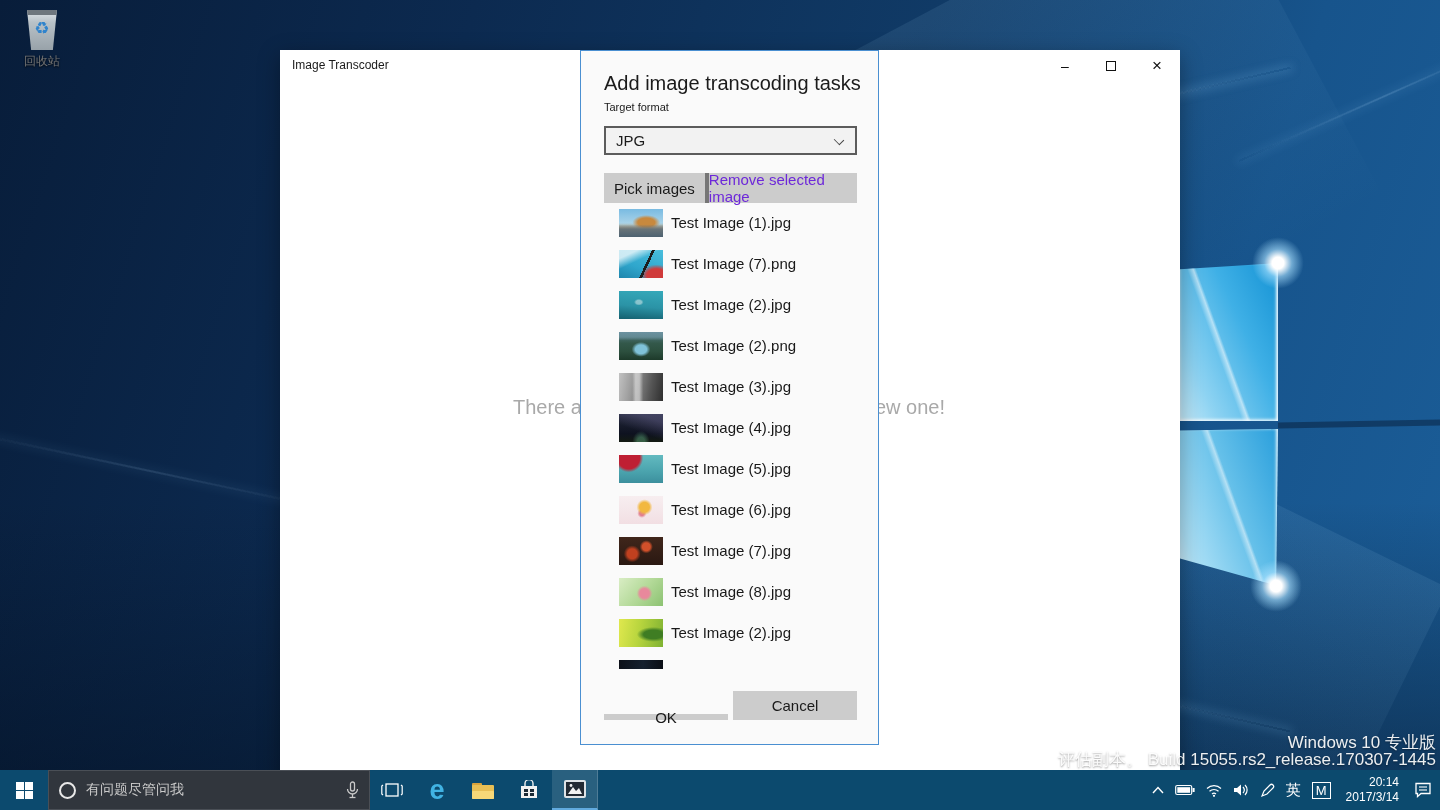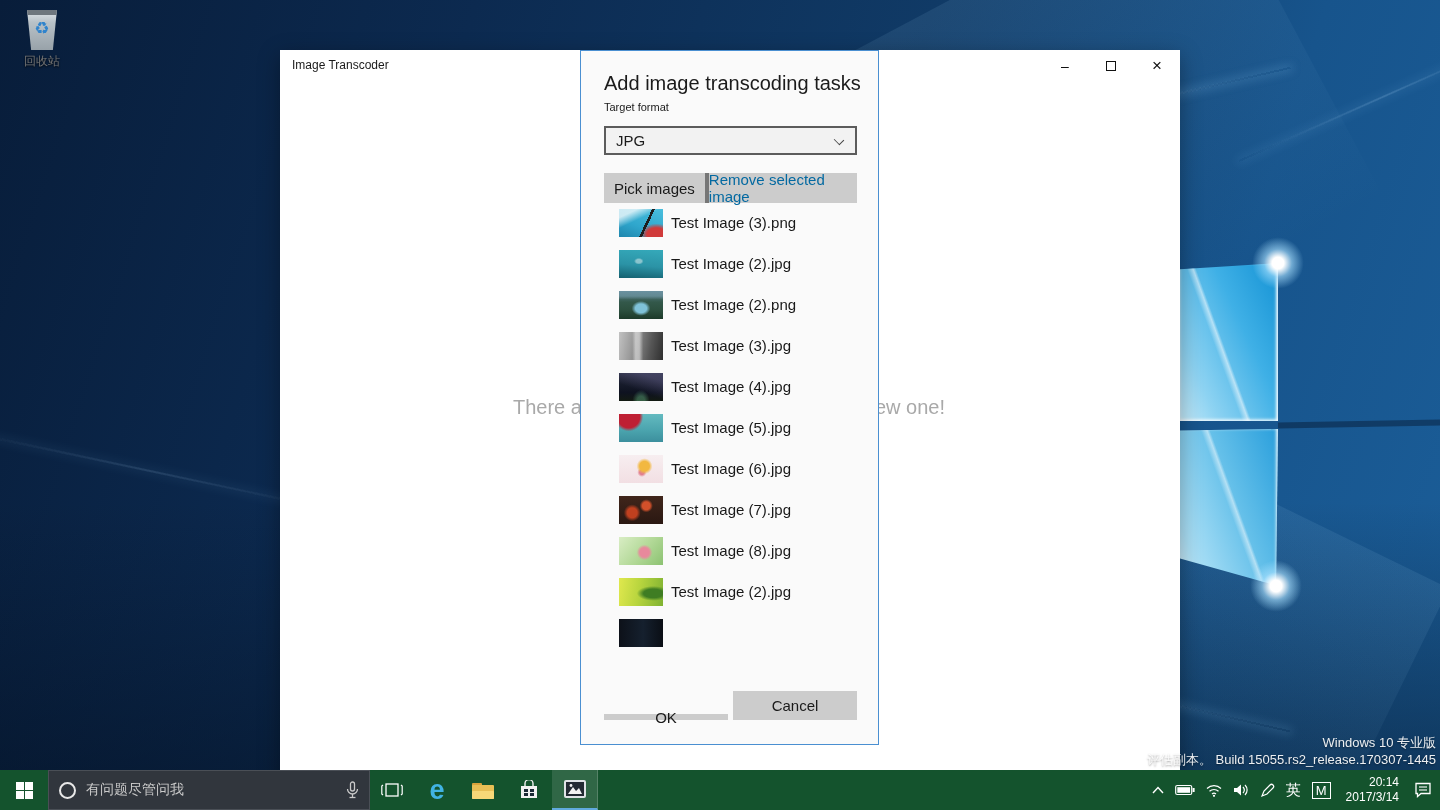--- a/index.html
+++ b/index.html
@@ -72,21 +72,21 @@
     border:1px solid #4a8fd1;z-index:30;}
   .dlg-title{position:absolute;left:23px;top:21px;font-size:20px;color:#1b1b1b;}
   .dlg-label{position:absolute;left:23px;top:50px;font-size:11px;color:#1b1b1b;}
   .combobox{position:absolute;left:23px;top:75px;width:253px;height:29px;background:#f2f2f2;
     border:2px solid #5c5c5c;display:flex;align-items:center;padding:0 10px;font-size:15px;color:#1b1b1b;}
   .combobox .chev{position:absolute;right:12px;top:8px;width:8px;height:8px;border-right:1.5px solid #444;border-bottom:1.5px solid #444;transform:rotate(45deg) scale(1,.85);}
   .btnrow{position:absolute;left:23px;top:122px;width:253px;height:30px;display:flex;}
   .btn{display:flex;align-items:center;justify-content:center;font-size:15px;background:#cccccc;color:#1a1a1a;}
   .btn.pick{padding:0 10px;}
   .btn-div{width:4px;background:#767676;}
-  .btn.remove{flex:1;color:#0369a1;}
+  .btn.remove{flex:1;color:#6d28d9;}
   .imglist{position:absolute;left:23px;top:151px;width:253px;height:467px;overflow:hidden;}
   .list-row{display:flex;align-items:center;height:41px;padding-left:15px;}
   .thumb{width:44px;height:28px;flex:0 0 44px;margin-right:8px;}
   .item-label{font-size:15px;color:#191919;white-space:nowrap;}
   .footer{position:absolute;left:23px;bottom:24px;width:253px;height:29px;display:flex;gap:5px;}
   .btn.ok{width:124px;margin-top:23px;}
   .btn.cancel{flex:1;}
 
   .t1{background:linear-gradient(180deg,rgba(0,0,0,0) 55%,rgba(90,110,125,.85) 72%,rgba(70,90,105,.9) 100%),radial-gradient(ellipse at 62% 48%,#c8893e 0 22%,rgba(200,137,62,0) 36%),linear-gradient(180deg,#79bbe2 0%,#a8d2e8 50%,#b9915c 75%,#8fa8b5 100%);}
   .t2{background:linear-gradient(115deg,rgba(0,0,0,0) 58%,#1e1e1e 58% 63%,rgba(0,0,0,0) 63%),linear-gradient(155deg,rgba(255,255,255,.75) 0 18%,rgba(255,255,255,0) 40%),radial-gradient(ellipse at 85% 90%,#d03a3a 0 18%,rgba(208,58,58,0) 30%),linear-gradient(200deg,#49bedd 0%,#2fa6cc 60%,#1f86ad 100%);}
@@ -97,24 +97,24 @@
   .t7{background:radial-gradient(circle at 22% 10%,#bf1f33 0 26%,rgba(191,31,51,0) 34%),linear-gradient(180deg,#63bac0 0%,#4aa3ad 60%,#3c8f9d 100%);}
   .t8{background:radial-gradient(circle at 58% 40%,#f2b840 0 16%,rgba(242,184,64,0) 26%),radial-gradient(circle at 52% 62%,#e2808f 0 8%,rgba(226,128,143,0) 16%),linear-gradient(180deg,#f7eef0 0%,#f2dfe3 100%);}
   .t9{background:radial-gradient(circle at 62% 35%,#d2502a 0 12%,rgba(210,80,42,0) 20%),radial-gradient(circle at 30% 60%,#c0401f 0 14%,rgba(192,64,31,0) 24%),linear-gradient(180deg,#40261b 0%,#2a1812 100%);}
   .t10{background:radial-gradient(circle at 58% 55%,#e8899c 0 16%,rgba(232,137,156,0) 26%),linear-gradient(130deg,#d9edc4 0%,#b1d896 55%,#8cc272 100%);}
   .t11{background:radial-gradient(ellipse at 78% 55%,#3f7d23 0 20%,rgba(63,125,35,0) 34%),linear-gradient(100deg,#e0e84e 0%,#b8d53e 45%,#7fb232 100%);}
   .t12{background:linear-gradient(90deg,#0d1119 0%,#15202e 55%,#0a0e15 100%);}
   .partial-row{height:41px;display:flex;align-items:center;padding-left:15px;}
 
   
   .watermark{position:absolute;right:4px;bottom:42px;z-index:40;text-align:right;color:rgba(255,255,255,.92);
-    font-size:13px;line-height:17px;text-shadow:0 1px 2px rgba(0,0,0,.4);}
-
-  
-  .taskbar{position:absolute;left:0;bottom:0;width:100%;height:40px;background:#14532d;z-index:50;display:flex;align-items:stretch;}
+    font-size:17px;line-height:17px;text-shadow:0 1px 2px rgba(0,0,0,.4);}
+
+  
+  .taskbar{position:absolute;left:0;bottom:0;width:100%;height:40px;background:#0c4a6e;z-index:50;display:flex;align-items:stretch;}
   .tb-btn{display:flex;align-items:center;justify-content:center;}
   .start{width:48px;}
   .searchbox{width:322px;background:#31363d;border:1px solid #4a4f56;display:flex;align-items:center;padding:0 10px;}
   .cortana-ring{width:17px;height:17px;border:2px solid #e8e8e8;border-radius:50%;flex:0 0 17px;}
   .search-text{margin-left:10px;font-size:14px;color:#c9c9c9;flex:1;white-space:nowrap;overflow:hidden;}
   .taskview{width:44px;}
   .appicons{display:flex;}
   .app-btn{width:46px;display:flex;align-items:center;justify-content:center;}
   .app-btn.active{background:rgba(255,255,255,.12);border-bottom:2px solid #61aade;border-right:1px solid rgba(255,255,255,.18);}
   .edge-e{font-size:27px;font-weight:bold;color:#41b3e3;line-height:1;}
@@ -192,22 +192,26 @@
         <span>Pick images</span>
       </div>
       <div class="btn-div"></div>
       <div class="btn remove">
         <span>Remove selected image</span>
       </div>
     </div>
 
     <div class="imglist">
       <div class="list-row">
+        <div class="thumb t1"></div>
+        <span class="item-label">Test Image (1).jpg</span>
+      </div>
+      <div class="list-row">
         <div class="thumb t2"></div>
-        <span class="item-label">Test Image (3).png</span>
+        <span class="item-label">Test Image (7).png</span>
       </div>
       <div class="list-row">
         <div class="thumb t3"></div>
         <span class="item-label">Test Image (2).jpg</span>
       </div>
       <div class="list-row">
         <div class="thumb t4"></div>
         <span class="item-label">Test Image (2).png</span>
       </div>
       <div class="list-row">

